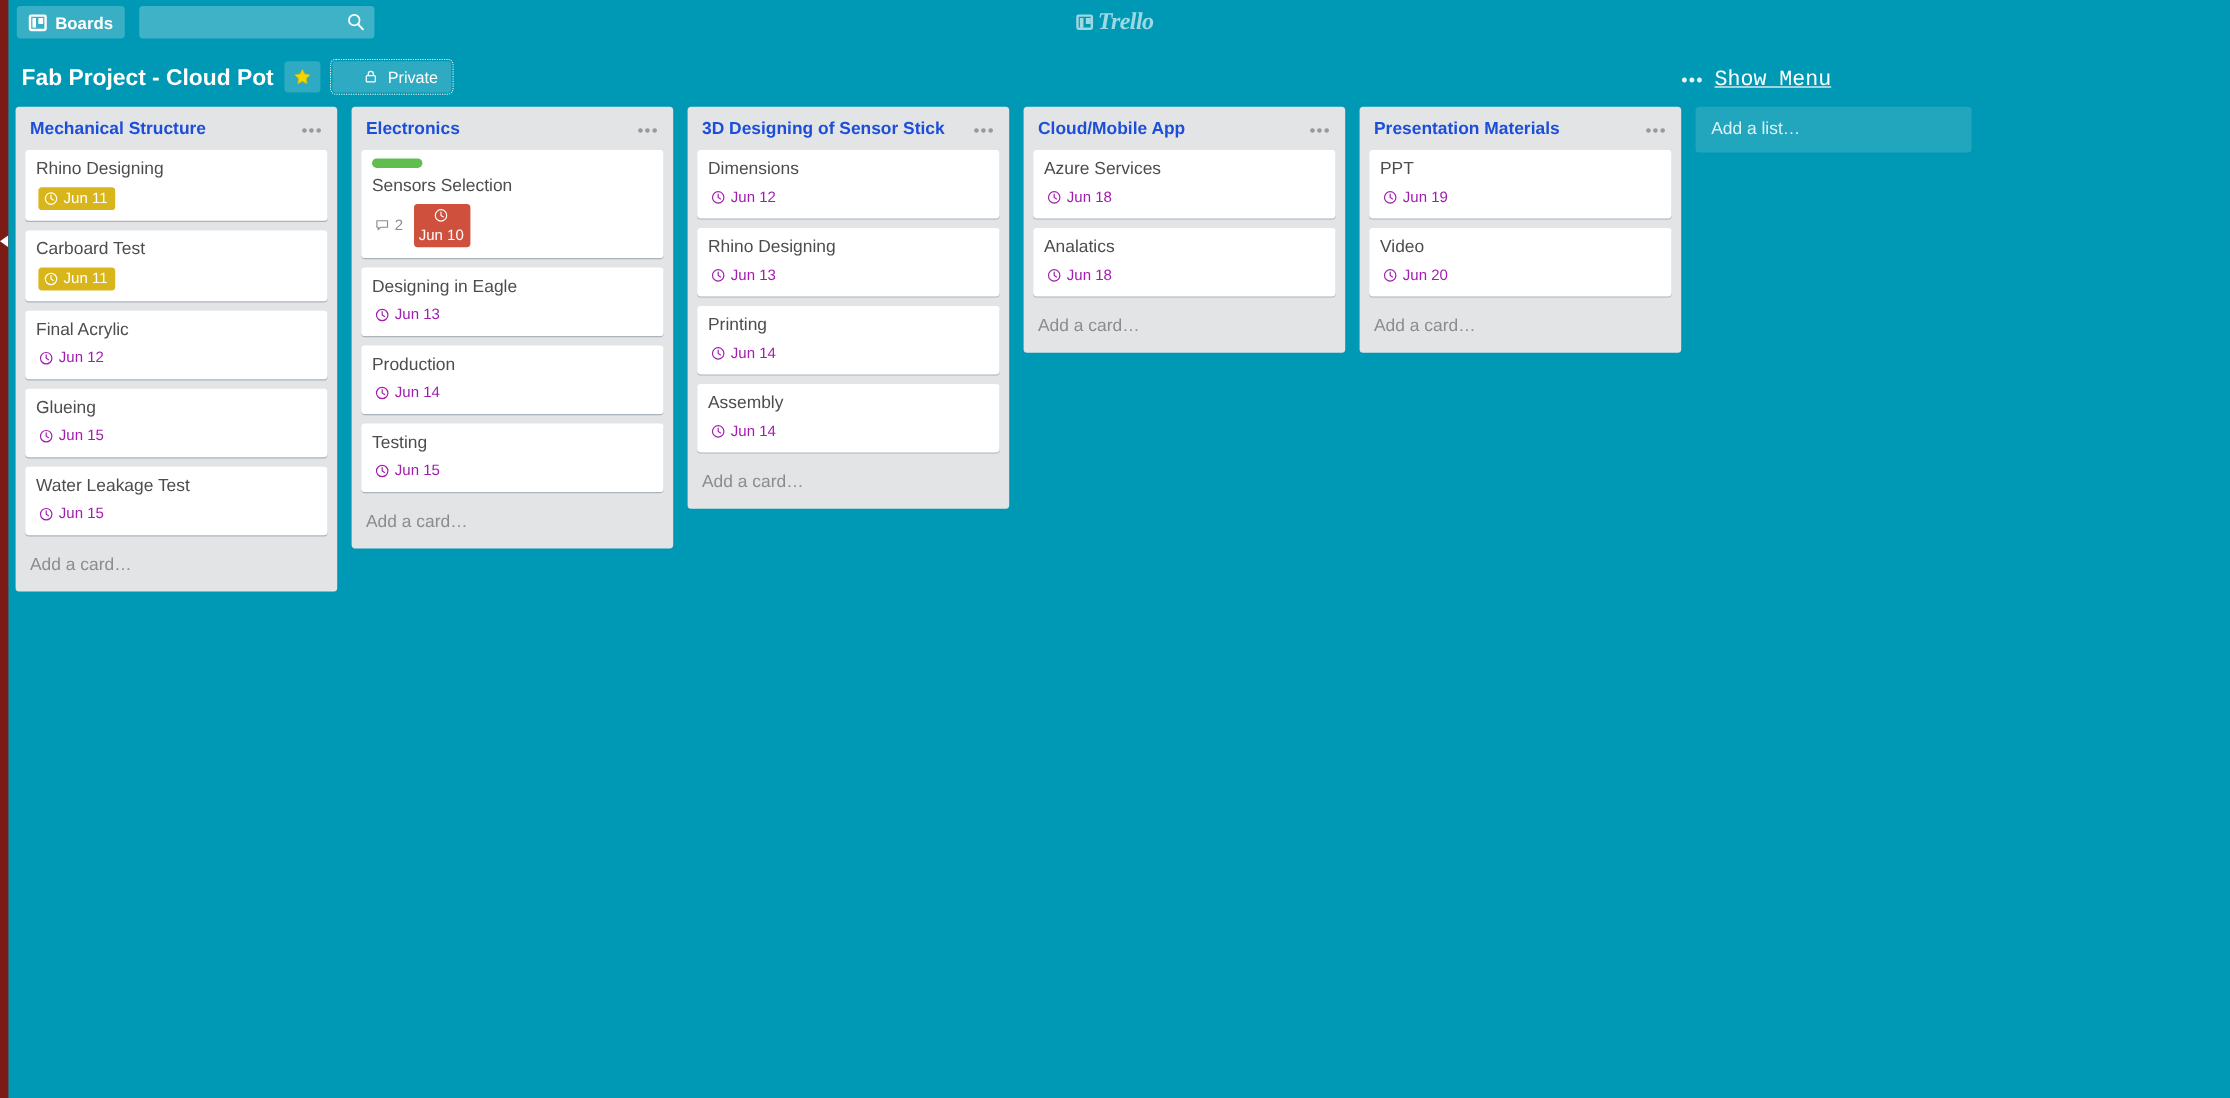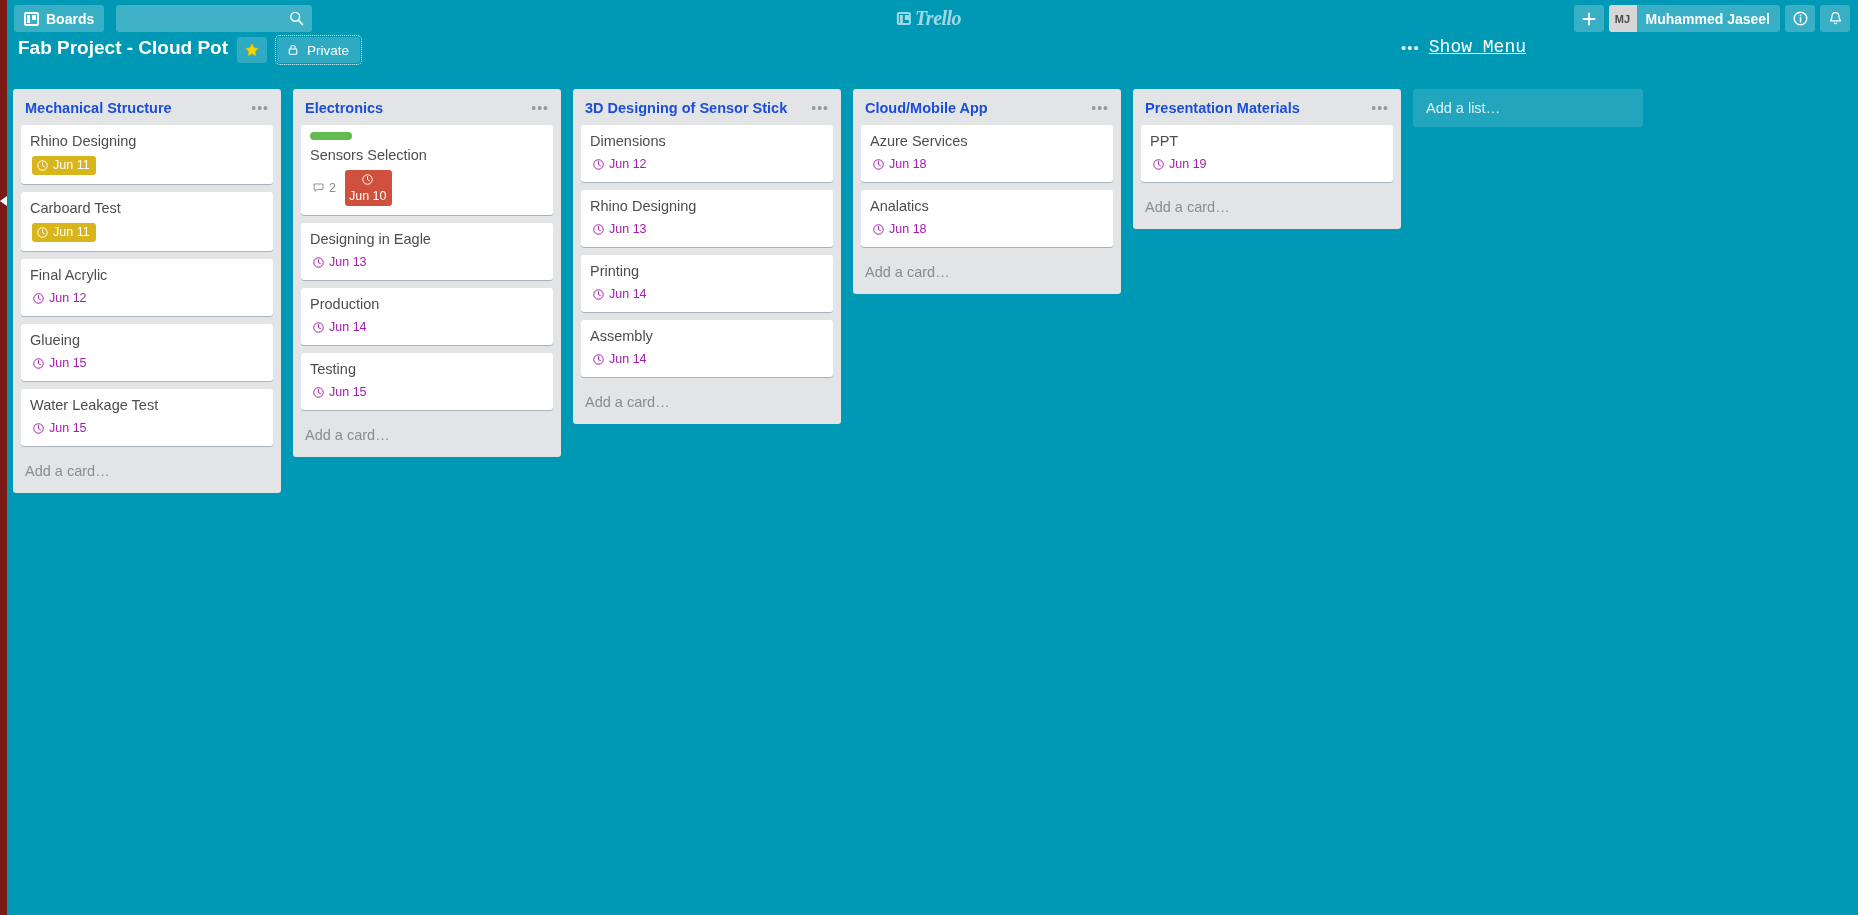--- a/index.html
+++ b/index.html
@@ -117,42 +117,42 @@
   }
   #user-name {
     color: #fff; font-size: 14px; font-weight: bold;
     padding: 0 10px 0 9px; white-space: nowrap;
   }
 
   
   #board-bar {
     position: absolute; left: 0; top: 37px;
     width: 1540px; height: 40px;
-    display: flex; align-items: flex-start;
+    display: flex; align-items: flex-end;
     padding: 0 14px 0 18px;
   }
   #board-title {
     color: #fff; font-size: 19px; font-weight: bold;
     white-space: nowrap;
   }
   #star-btn {
     margin-left: 9px;
     width: 30px; height: 26px;
     background: rgba(255,255,255,0.18);
     border-radius: 3px;
     display: flex; align-items: center; justify-content: center;
     cursor: pointer;
   }
   #private-btn {
     margin-left: 10px;
     height: 26px;
     background: rgba(255,255,255,0.18);
     border-radius: 3px;
     display: flex; align-items: center; gap: 7px;
-    padding: 0 11px 0 9px;
+    padding: 0 11px 0 25px;
     color: #fff; font-size: 13.5px;
     cursor: pointer;
     outline: 1px dotted rgba(255,255,255,0.95);
     outline-offset: 1px;
   }
   #show-menu-wrap {
     margin-left: auto;
     display: flex; align-items: center; gap: 9px;
     cursor: pointer;
   }
@@ -259,45 +259,20 @@
       <circle cx="8.5" cy="8" r="5.2" fill="none" stroke="#fff" stroke-width="1.7"></circle>
       <line x1="12.3" y1="12" x2="17" y2="17" stroke="#fff" stroke-width="1.9" stroke-linecap="round"></line>
     </svg>
   </div>
 
   <div id="logo">
     <span class="board-glyph"></span>
     <span id="logo-text">Trello</span>
   </div>
 
-  <div id="header-right">
-    <div class="icon-btn">
-      <svg viewBox="0 0 20 20" width="16" height="16">
-        <line x1="10" y1="3" x2="10" y2="17" stroke="#fff" stroke-width="2.3" stroke-linecap="round"></line>
-        <line x1="3" y1="10" x2="17" y2="10" stroke="#fff" stroke-width="2.3" stroke-linecap="round"></line>
-      </svg>
-    </div>
-    <div id="user-chip">
-      <span id="avatar">MJ</span>
-      <span id="user-name">Muhammed Jaseel</span>
-    </div>
-    <div class="icon-btn">
-      <svg viewBox="0 0 20 20" width="17" height="17">
-        <circle cx="10" cy="10" r="7.4" fill="none" stroke="#fff" stroke-width="1.6"></circle>
-        <circle cx="10" cy="6.2" r="1.05" fill="#fff"></circle>
-        <line x1="10" y1="8.9" x2="10" y2="14" stroke="#fff" stroke-width="1.7" stroke-linecap="round"></line>
-      </svg>
-    </div>
-    <div class="icon-btn">
-      <svg viewBox="0 0 20 20" width="17" height="17">
-        <path d="M10 3.1c-2.5 0-4.1 1.9-4.1 4.3 0 3-1.2 4.1-1.7 4.8-.2.3 0 .7.4.7h10.8c.4 0 .6-.4.4-.7-.5-.7-1.7-1.8-1.7-4.8 0-2.4-1.6-4.3-4.1-4.3z" fill="none" stroke="#fff" stroke-width="1.4" stroke-linejoin="round"></path>
-        <path d="M8.5 15.1a1.6 1.6 0 0 0 3 0" fill="none" stroke="#fff" stroke-width="1.4" stroke-linecap="round"></path>
-      </svg>
-    </div>
-  </div>
 </div>
 
 <div id="board-bar">
   <span id="board-title">Fab Project - Cloud Pot</span>
 
   <div id="star-btn">
     <svg viewBox="0 0 20 20" width="16" height="16">
       <path d="M10 2.3l2.4 4.9 5.4.8-3.9 3.8.9 5.4-4.8-2.5-4.8 2.5.9-5.4L2.2 8l5.4-.8z" fill="#f2d600" stroke="#d4bc00" stroke-width="0.8" stroke-linejoin="round"></path>
     </svg>
   </div>
@@ -551,17 +526,29 @@
           <div class="badges">
             <span class="badge plain">
                <svg viewBox="0 0 20 20" width="13" height="13" style="flex:none">
   <circle cx="10" cy="10" r="7.3" fill="none" stroke="currentColor" stroke-width="1.5"></circle>
   <path d="M10 5.6V10l3 1.9" fill="none" stroke="currentColor" stroke-width="1.5" stroke-linecap="round"></path>
               </svg>
               <span>Jun 19</span>
              </span>
           </div>
         </div>
+        <div class="card">
+          <div class="card-title">Video</div>
+          <div class="badges">
+            <span class="badge plain">
+               <svg viewBox="0 0 20 20" width="13" height="13" style="flex:none">
+  <circle cx="10" cy="10" r="7.3" fill="none" stroke="currentColor" stroke-width="1.5"></circle>
+  <path d="M10 5.6V10l3 1.9" fill="none" stroke="currentColor" stroke-width="1.5" stroke-linecap="round"></path>
+              </svg>
+              <span>Jun 20</span>
+             </span>
+          </div>
+        </div>
       </div>
       <div class="add-card">Add a card…</div>
     </div>
     <div id="add-list">Add a list…</div>
   </div>
 
 </body></html>

